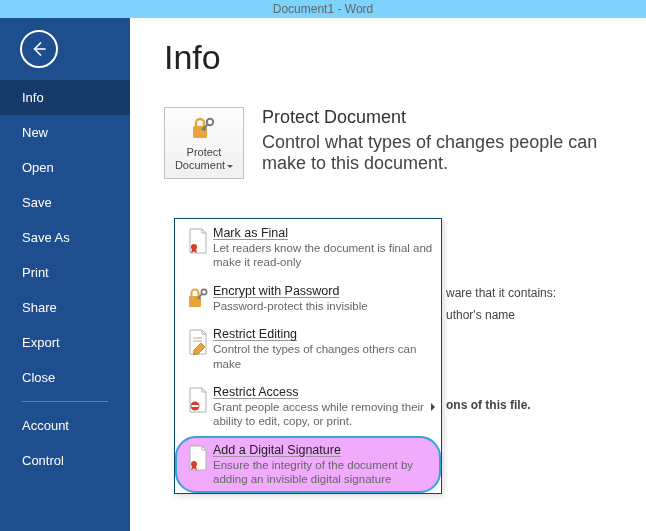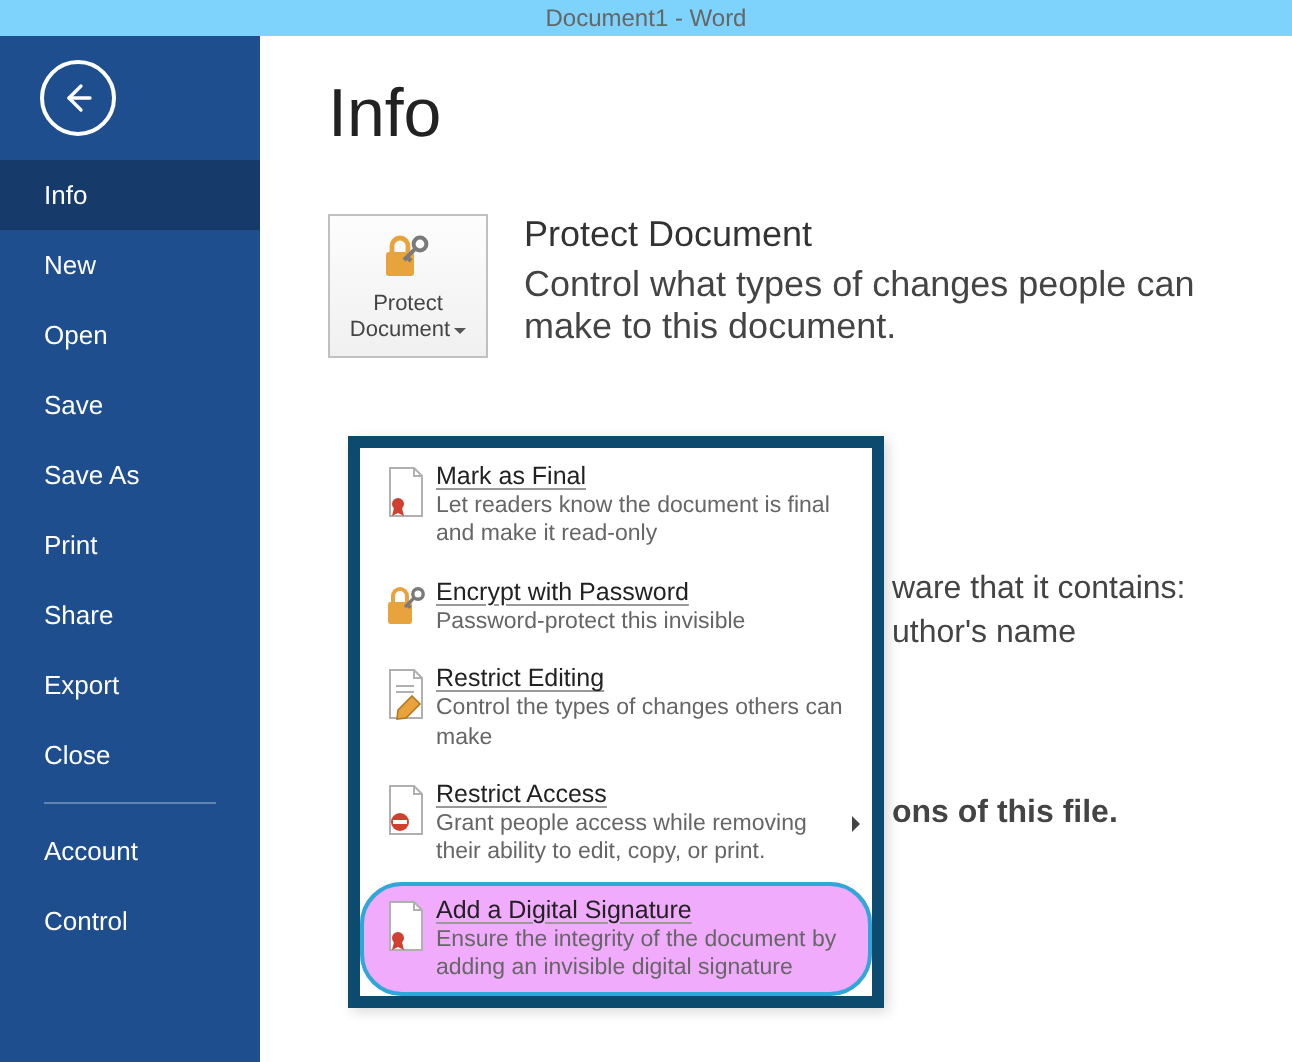--- a/index.html
+++ b/index.html
@@ -97,31 +97,31 @@
     font-size: 18px;
     color: #333;
     margin-bottom: 4px;
   }
   .protect-text .sub {
     font-size: 18px;
     color: #444;
   }
   .bg-snippet {
     position: absolute;
-    font-size: 16px;
+    font-size: 12px;
     color: #444;
     white-space: nowrap;
   }
   .dropdown {
     position: absolute;
     left: 174px;
     top: 218px;
     width: 268px;
     background: #fff;
-    border: 6px solid #0c4a6e;
+    border: 1px solid #0c4a6e;
     box-shadow: 2px 2px 6px rgba(0,0,0,0.15);
     z-index: 5;
   }
   .dd-item {
     display: flex;
     padding: 7px 8px;
     cursor: pointer;
     position: relative;
   }
   .dd-item .icon-cell {

